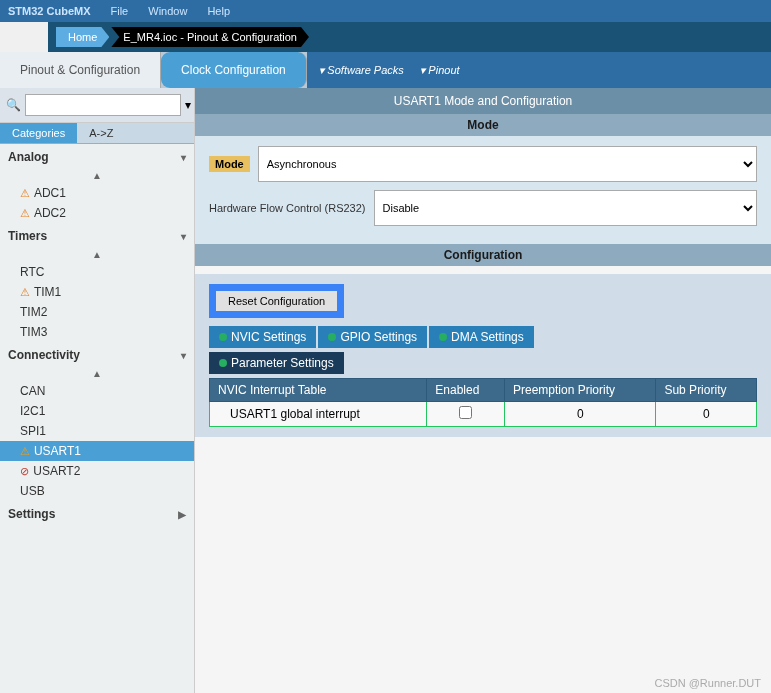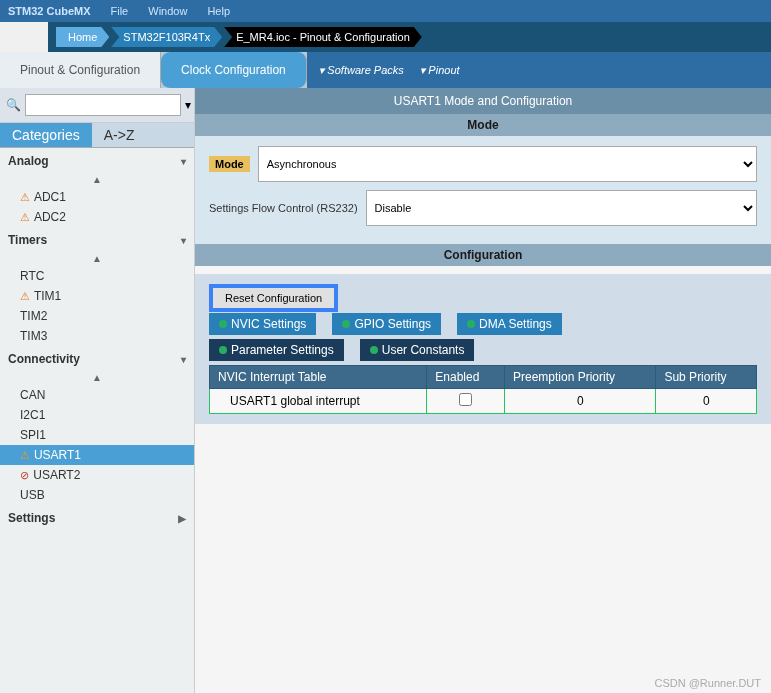--- a/index.html
+++ b/index.html
@@ -124,21 +124,21 @@
       font-size: 11px;
       background: white;
     }
     .sidebar-tabs {
       display: flex;
       background: #c8d8e4;
       border-bottom: 1px solid #aaa;
     }
     .sidebar-tab {
       padding: 4px 12px;
-      font-size: 14px;
+      font-size: 11px;
       cursor: pointer;
       color: #333;
     }
     .sidebar-tab.active {
       background: #4a9fd4;
       color: white;
     }
 
     .sidebar-section {
       padding: 0;
@@ -259,32 +259,32 @@
       background: #8eaabe;
       color: #1a1a1a;
       text-align: center;
       padding: 4px;
       font-size: 12px;
       font-weight: bold;
       margin-bottom: 8px;
     }
     .reset-btn {
       background: #e0e0e0;
-      border: 4px solid #3b82f6;
+      border: 7px solid #3b82f6;
       padding: 4px 12px;
       font-size: 11px;
       cursor: pointer;
-      margin-bottom: 1px;
+      margin-bottom: 8px;
     }
 
     
     .config-tabs {
       display: flex;
       flex-wrap: wrap;
-      gap: 16px;
+      gap: 2px;
       margin-bottom: 4px;
     }
     .config-tab {
       padding: 4px 10px;
       font-size: 11px;
       cursor: pointer;
       border: none;
       display: flex;
       align-items: center;
       gap: 4px;
@@ -343,21 +343,20 @@
 
 <div class="menu-bar">
   <span class="menu-bar-logo">STM32 CubeMX</span>
   <span>File</span>
   <span>Window</span>
   <span>Help</span>
 </div>
 
 <div class="breadcrumb-bar">
   <div class="breadcrumb-item">Home</div>
-  <div class="breadcrumb-item">STM32F103R4Tx</div>
   <div class="breadcrumb-item active">E_MR4.ioc - Pinout &amp; Configuration</div>
 </div>
 
 <div class="tab-bar">
   <div class="tab inactive">Pinout &amp; Configuration</div>
   <div class="tab active">Clock Configuration</div>
   <div class="tab-spacer">
     <span>▾ Software Packs</span>
     <span>▾ Pinout</span>
   </div>
@@ -456,21 +455,21 @@
 
     <div class="section-header">Mode</div>
     <div class="mode-section">
       <div class="mode-row">
         <span class="mode-label">Mode</span>
         <select class="mode-select">
           <option>Asynchronous</option>
         </select>
       </div>
       <div class="mode-row">
-        <span class="mode-label-plain">Settings Flow Control (RS232)</span>
+        <span class="mode-label-plain">Hardware Flow Control (RS232)</span>
         <select class="mode-select">
           <option>Disable</option>
         </select>
       </div>
     </div>
 
     <div class="config-header">Configuration</div>
     <div class="config-section">
       <button class="reset-btn">Reset Configuration</button>
 
@@ -487,24 +486,20 @@
         <div class="config-tab active-blue">
           <span class="dot"></span>
           <span>DMA Settings</span>
         </div>
       </div>
       
       <div class="config-tabs">
         <div class="config-tab active-dark">
           <span class="dot"></span>
           <span>Parameter Settings</span>
-        </div>
-        <div class="config-tab active-dark">
-          <span class="dot"></span>
-          <span>User Constants</span>
         </div>
       </div>
 
       
       <table class="nvic-table">
         <thead>
           <tr>
             <th>NVIC Interrupt Table</th>
             <th>Enabled</th>
             <th>Preemption Priority</th>

